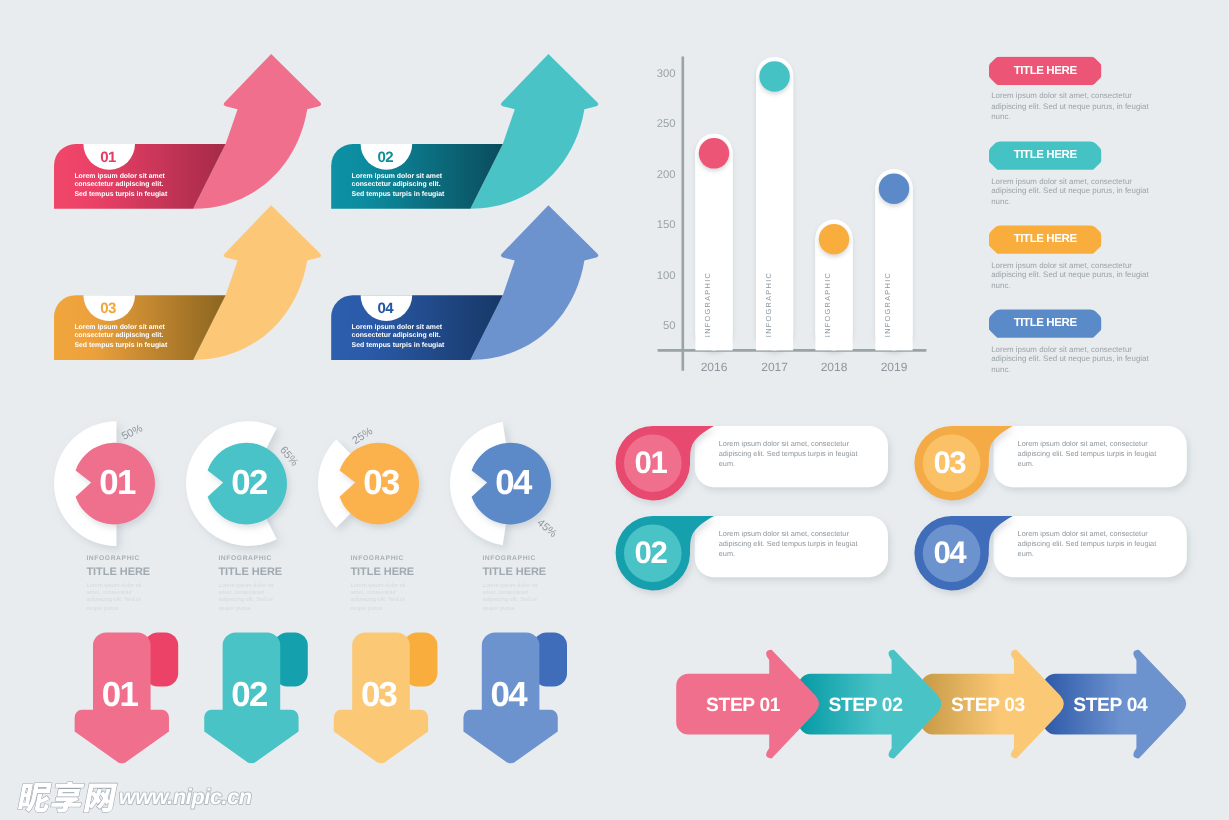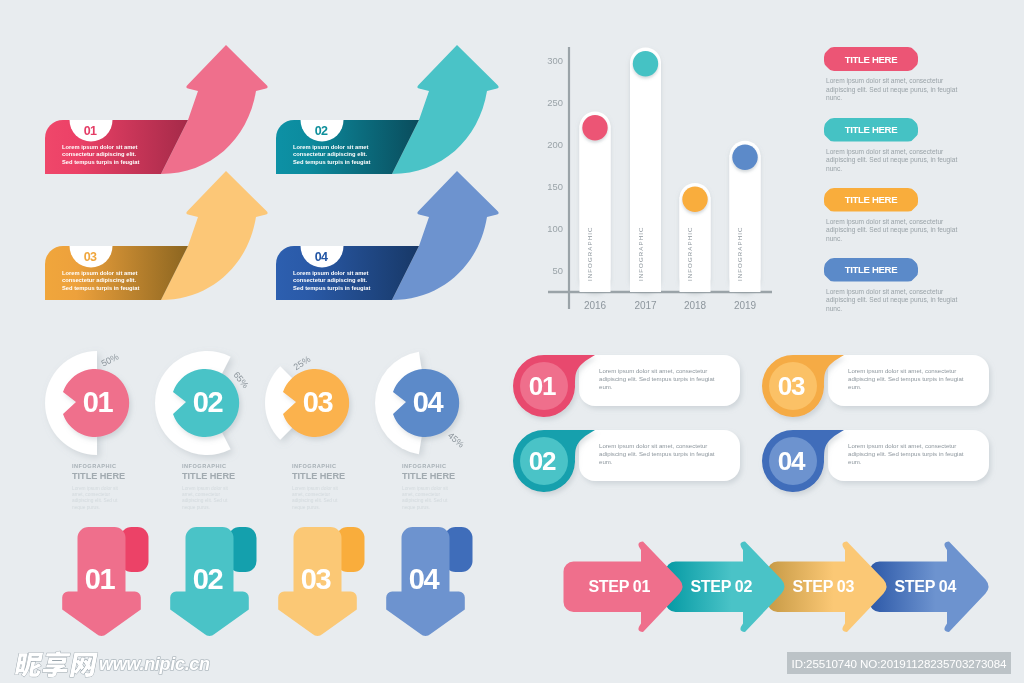--- a/index.html
+++ b/index.html
@@ -302,17 +302,14 @@
 </svg>
 
 <svg width="1024" height="683" viewBox="0 0 1024 683">
 <g transform="translate(0,666) skewX(-11) translate(0,-666)">
 <path transform="translate(15.0,674.5) scale(0.02700,-0.02700)" d="M552 688H807V627H552ZM59 783V4H183V86H358C343 53 324 21 300 -7C333 -22 391 -59 415 -82C534 60 552 299 552 467V500H943V815H419V467C419 359 414 226 369 111V783ZM865 417C826 384 773 348 716 317V472H580V86C580 -44 610 -85 728 -85C751 -85 812 -85 837 -85C936 -85 971 -37 984 126C948 135 890 157 862 180C857 62 852 42 823 42C809 42 762 42 749 42C720 42 716 46 716 86V190C802 223 893 266 969 316ZM242 372V212H183V372ZM242 496H183V657H242Z" fill="#ffffff" stroke="#9aa5ac" stroke-width="34" stroke-linejoin="round" paint-order="stroke"></path>
 <path transform="translate(42.5,674.5) scale(0.02700,-0.02700)" d="M317 535H681V498H317ZM172 632V401H836V632ZM735 373 695 372H145V261H504C476 252 447 244 421 236L420 202H45V80H420V41C420 26 413 22 393 21C376 21 291 21 240 24C259 -9 280 -58 289 -95C375 -95 446 -95 500 -80C555 -63 575 -34 575 34V80H955V202H633C715 230 790 263 857 298L767 379ZM400 838C405 823 410 805 414 788H62V667H936V788H576C570 813 560 840 550 863Z" fill="#ffffff" stroke="#9aa5ac" stroke-width="34" stroke-linejoin="round" paint-order="stroke"></path>
 <path transform="translate(70.0,674.5) scale(0.02700,-0.02700)" d="M311 335C288 259 257 192 216 139V443C247 409 280 372 311 335ZM633 635C629 586 623 538 615 492C593 516 570 539 547 560L475 489C482 532 488 577 493 623L365 636C360 582 354 531 346 481L264 566L216 512V665H785V270C767 300 744 334 719 368C738 446 752 531 762 622ZM70 802V-93H216V71C243 53 274 32 288 19C336 73 374 141 404 220C422 197 437 176 449 158L534 262C512 291 483 327 450 365C458 399 465 434 471 470C509 431 547 388 581 343C550 237 503 149 436 86C467 69 525 29 548 9C599 64 639 133 671 214C688 187 702 160 712 137L785 210V77C785 58 777 51 756 50C734 50 656 49 595 54C616 16 642 -52 649 -93C747 -93 816 -90 865 -66C914 -43 931 -3 931 75V802Z" fill="#ffffff" stroke="#9aa5ac" stroke-width="34" stroke-linejoin="round" paint-order="stroke"></path>
 </g>
 <text x="99" y="670" font-family="'Liberation Sans',sans-serif" font-size="18" font-weight="bold" font-style="italic" letter-spacing="-0.3" fill="#ffffff" stroke="#b3bcc2" stroke-width="1.6" stroke-linejoin="round" paint-order="stroke">www.nipic.cn</text>
 </svg>
-<div style="position:absolute;left:787px;top:652px;width:224px;height:22px;background:#bcc3c7;display:flex;align-items:center;justify-content:center;white-space:nowrap;">
-      <span style="color:#ffffff;font-size:11.6px;letter-spacing:-0.1px;">ID:25510740 NO:20191128235703273084</span>
-    </div>
 
 </div>
 
 </body></html>

